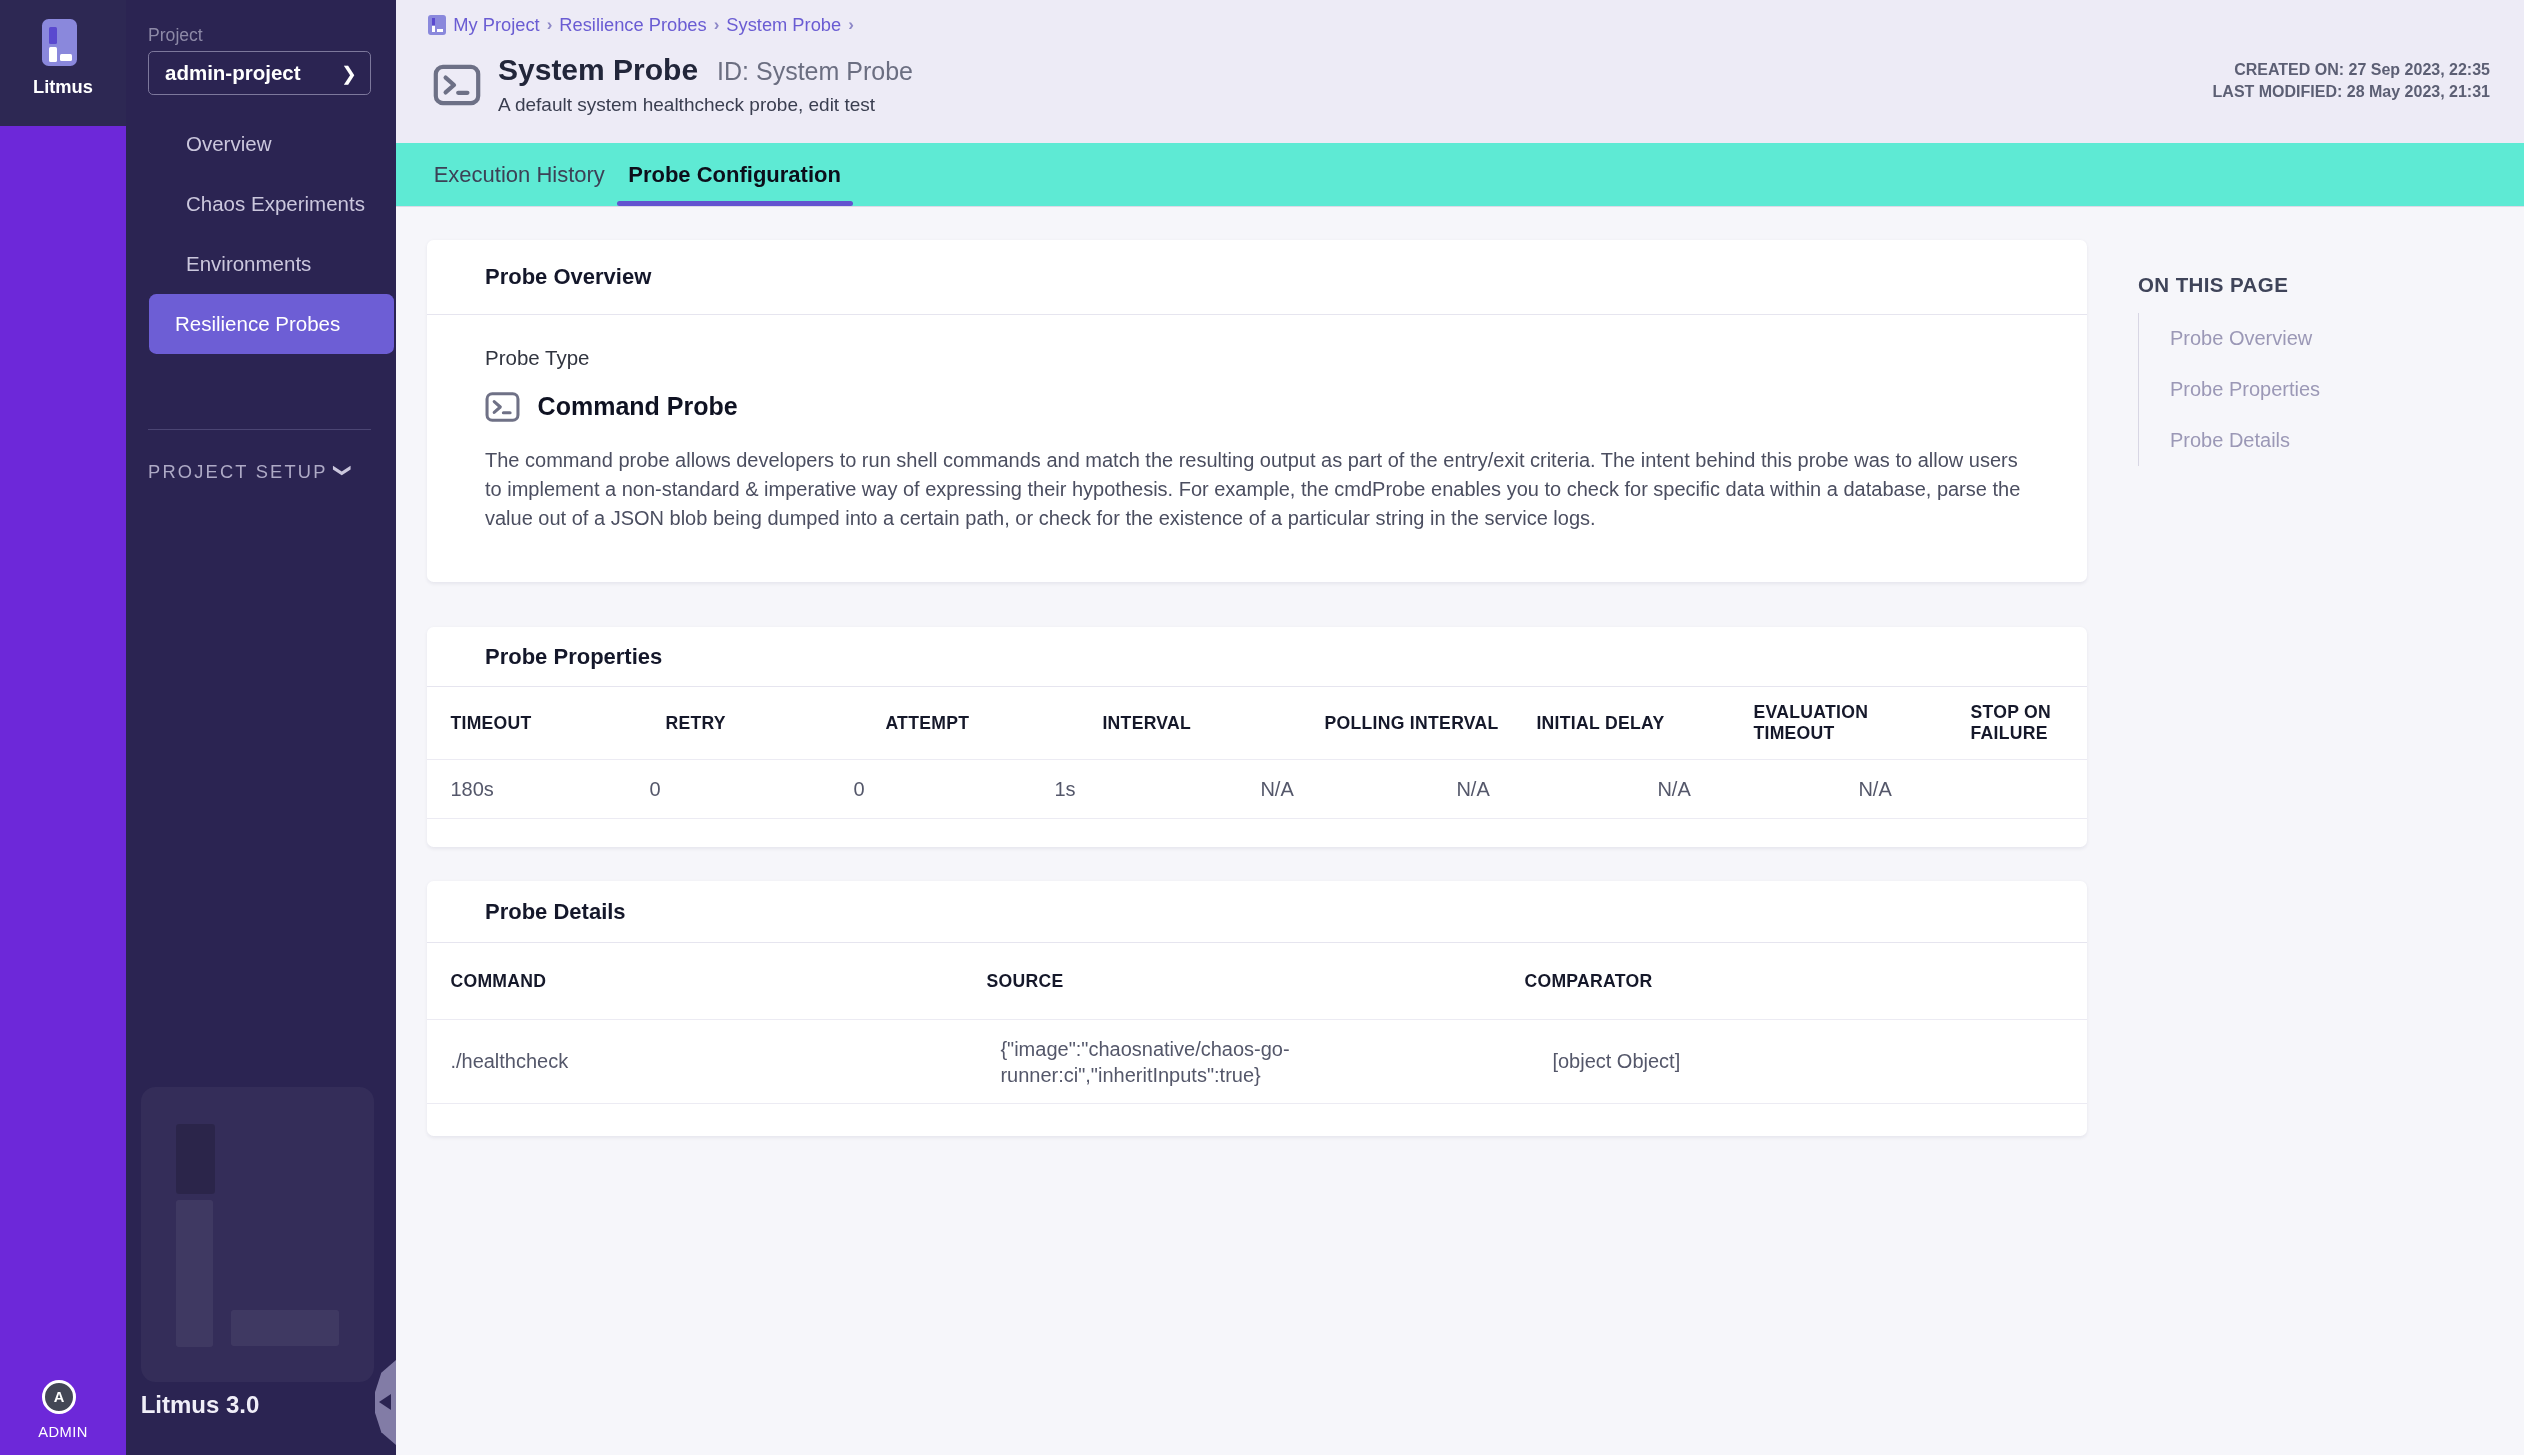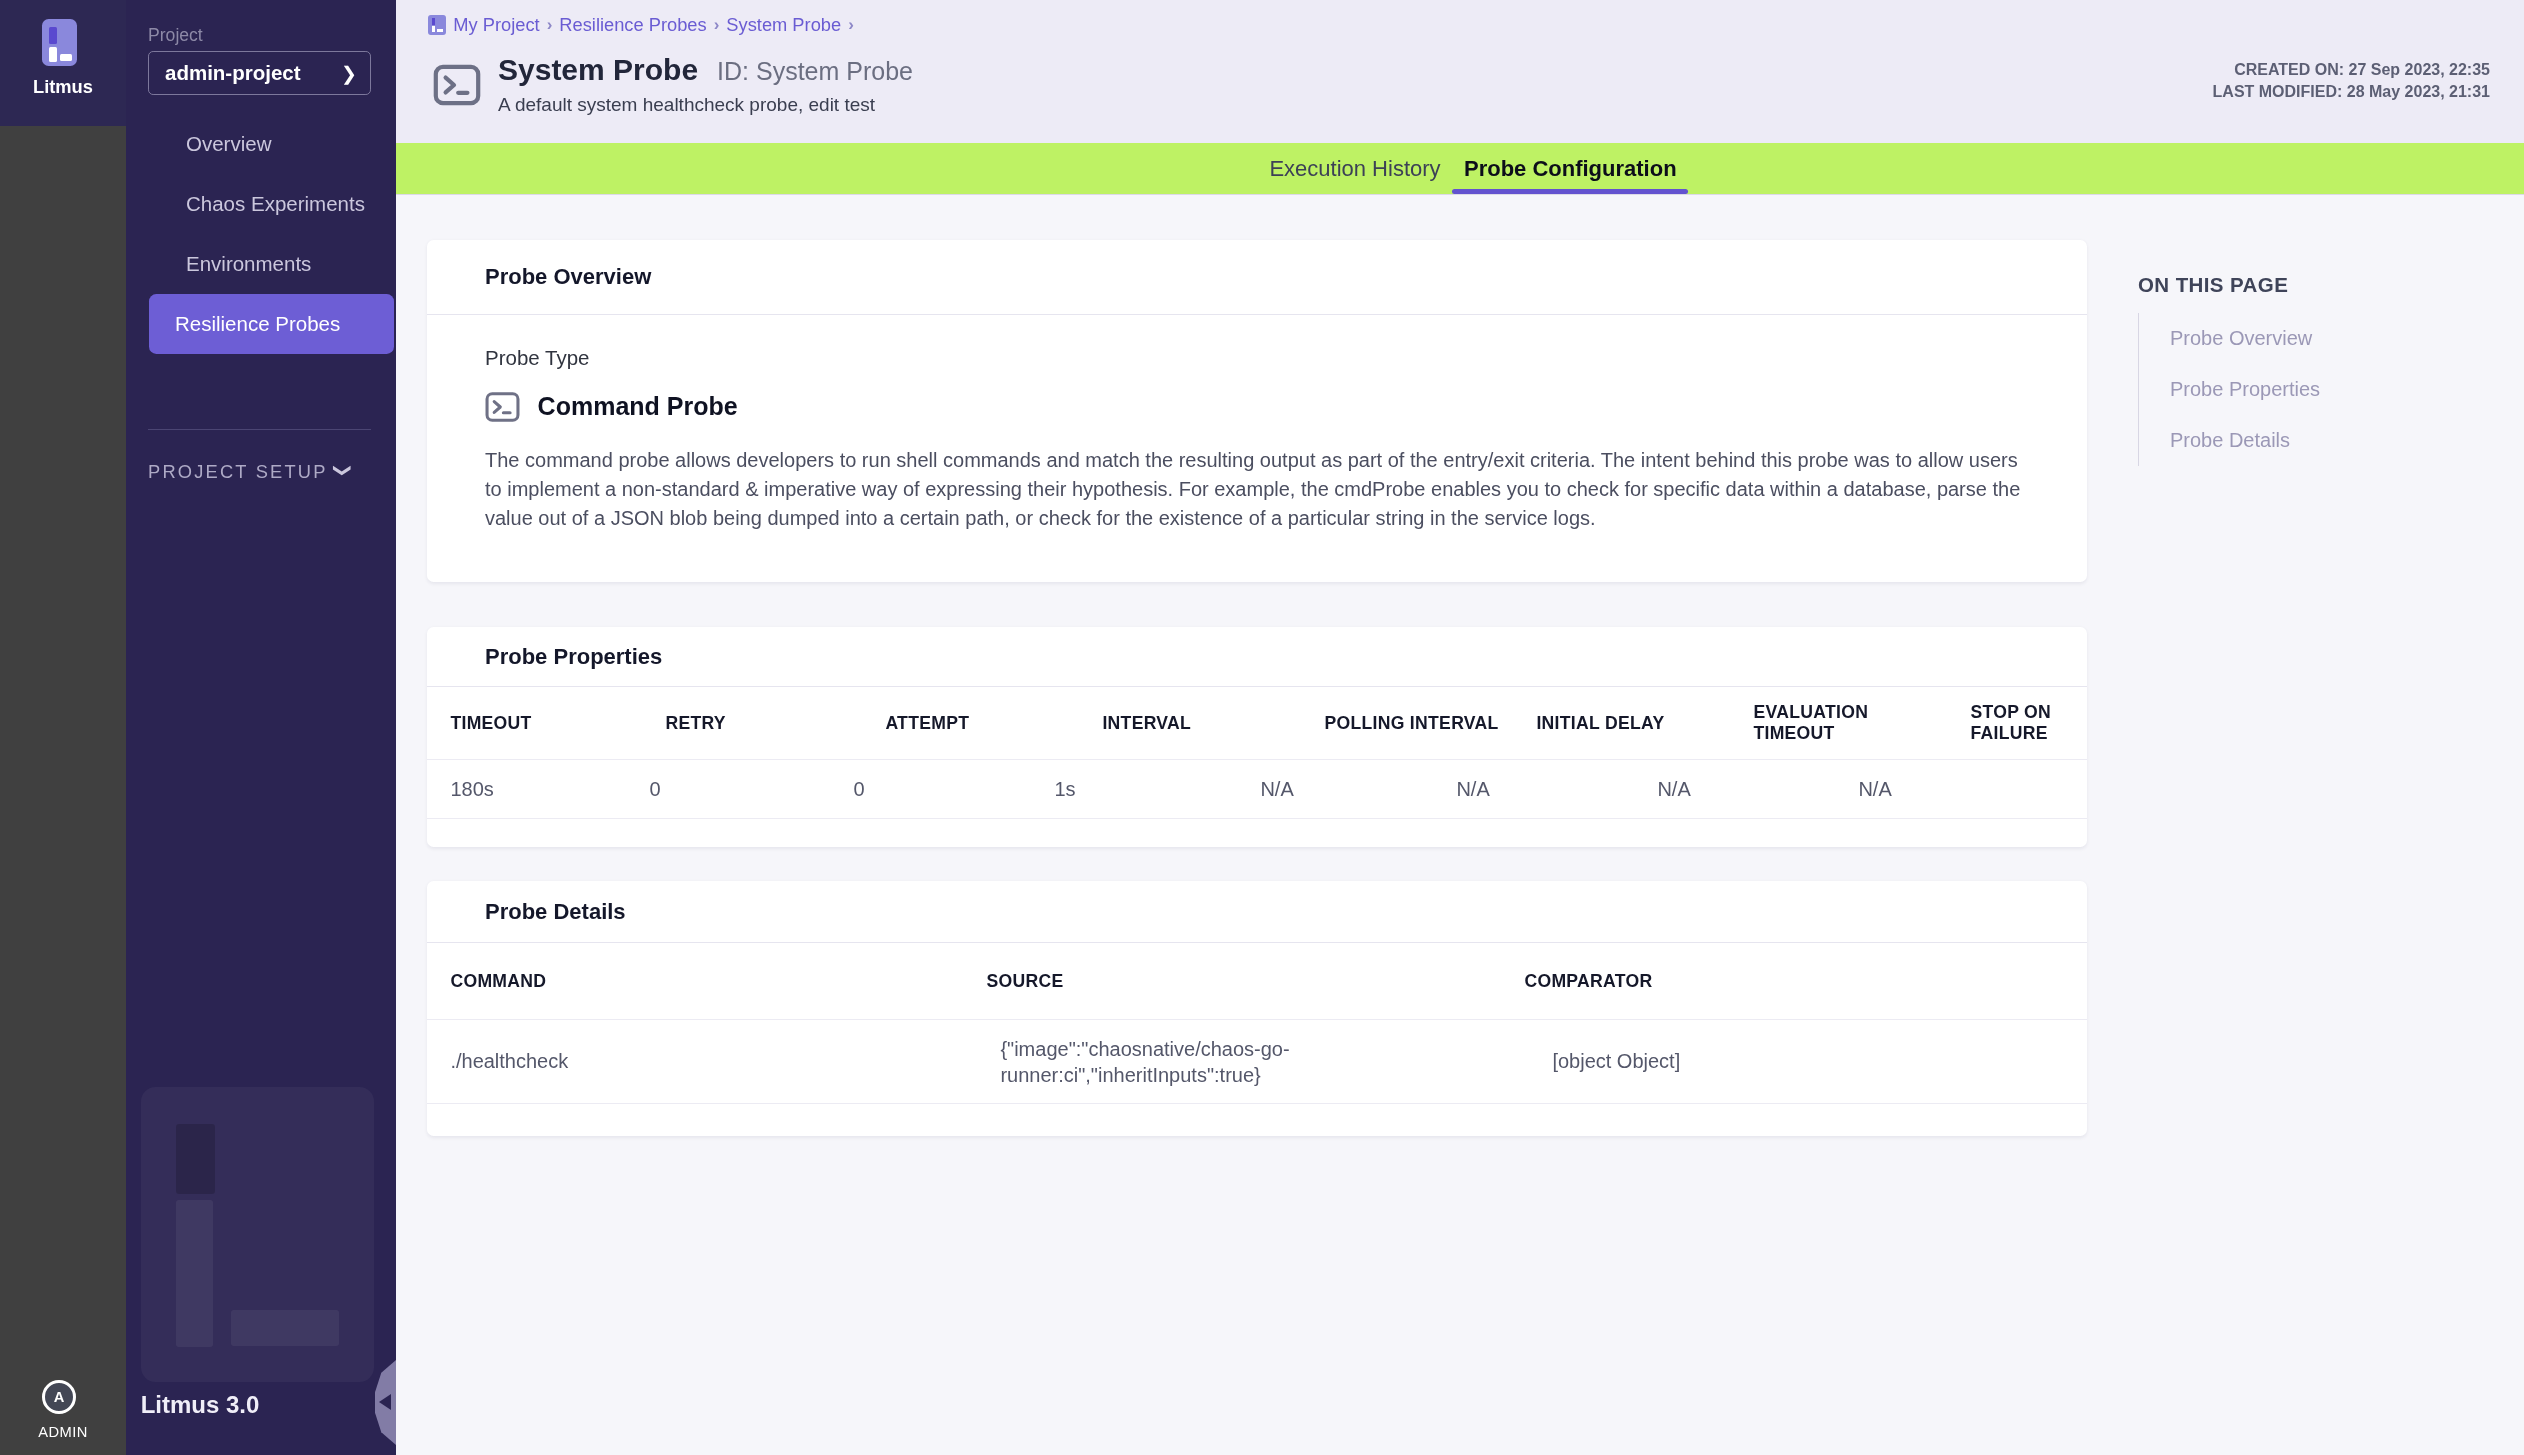--- a/index.html
+++ b/index.html
@@ -1,20 +1,20 @@
 <!DOCTYPE html>
 <html style="font-size:11.7px"><head>
 <meta charset="utf-8">
 <style>
   html,body{margin:0;padding:0;width:2525px;height:1455px;overflow:hidden;
     font-family:"Liberation Sans","DejaVu Sans",sans-serif;background:#f6f6fa;}
   #app{position:relative;width:2525px;height:1455px;}
 
   
-  .rail{position:absolute;left:0;top:0;width:126px;height:100%;background:#404040;}
+  .rail{position:absolute;left:0;top:0;width:126px;height:100%;background:#6d28d9;}
   .rail-logo-block{position:absolute;left:0;top:0;width:126px;height:126px;background:#2d2853;}
   .rail-logo{position:absolute;left:42px;top:19px;width:35px;height:47px;background:#8a88dc;border-radius:6.6px;}
   .rail-logo .lg-a{position:absolute;left:6.6px;top:8px;width:8px;height:17px;background:#5a49cf;border-radius:1.5px;}
   .rail-logo .lg-b{position:absolute;left:6.6px;top:28px;width:8px;height:14.7px;background:#fff;border-radius:1.5px;}
   .rail-logo .lg-c{position:absolute;left:17.6px;top:35px;width:12.5px;height:7.3px;background:#fff;border-radius:1.5px;}
   .rail-brand{position:absolute;left:0;top:76px;width:126px;text-align:center;color:#fff;font-size:18.3px;font-weight:700;}
   .rail-avatar{position:absolute;left:42px;top:1380px;width:34px;height:34px;border-radius:50%;
     background:#434755;border:3.7px solid #fff;box-sizing:border-box;display:flex;align-items:center;justify-content:center;
     color:#fff;font-size:14.7px;font-weight:700;cursor:pointer;}
   .rail-avatar-label{position:absolute;left:0;top:1424px;width:126px;text-align:center;color:#fff;font-size:14.7px;letter-spacing:0.4px;}
@@ -54,22 +54,22 @@
   .mini-logo .lg-b{position:absolute;left:3.7px;top:11.7px;width:3.7px;height:5.9px;background:#fff;}
   .mini-logo .lg-c{position:absolute;left:8.8px;top:14.7px;width:5.9px;height:2.9px;background:#fff;}
   .title-icon{position:absolute;left:37px;top:64px;width:48px;height:42px;color:#6d7086;}
   .title-block{position:absolute;left:102px;top:53px;}
   .title-line{display:flex;align-items:baseline;}
   .page-title{font-size:30px;font-weight:700;color:#22263a;}
   .page-id{margin-left:19px;font-size:25px;color:#6b6e81;}
   .page-subtitle{margin-top:7.3px;font-size:19px;color:#3a3e50;}
   .stamps{position:absolute;right:34px;top:59px;text-align:right;font-size:16px;font-weight:600;color:#5c5f74;line-height:22px;}
 
-  .tabbar{position:absolute;left:0;top:143px;width:100%;height:52px;background:#bef264;border-bottom:1.5px solid #dcdae7;
-    box-sizing:border-box;display:flex;padding-left:26px;justify-content:center;}
+  .tabbar{position:absolute;left:0;top:143px;width:100%;height:64px;background:#5eead4;border-bottom:1.5px solid #dcdae7;
+    box-sizing:border-box;display:flex;padding-left:26px;}
   .tab{position:relative;display:flex;align-items:center;padding:0 11.7px;font-size:22px;color:#3c4156;font-weight:500;cursor:pointer;}
   .tab.active{color:#0c0e1a;font-weight:700;}
   .tab.active::after{content:"";position:absolute;left:0;right:0;bottom:0;height:5.1px;border-radius:2.9px;background:#6353cf;}
 
   .content{position:absolute;left:0;top:207px;width:100%;height:1249px;background:#f6f6fa;}
   .card{position:absolute;left:31px;width:1660px;background:#fff;border-radius:6.6px;
     box-shadow:0 1.5px 3.7px rgba(28,28,66,0.07);box-sizing:border-box;overflow:hidden;}
   .card-title-row{display:flex;align-items:center;padding-left:58px;border-bottom:1.5px solid #e6e5ef;
     font-size:22px;font-weight:700;color:#14172a;}
 

